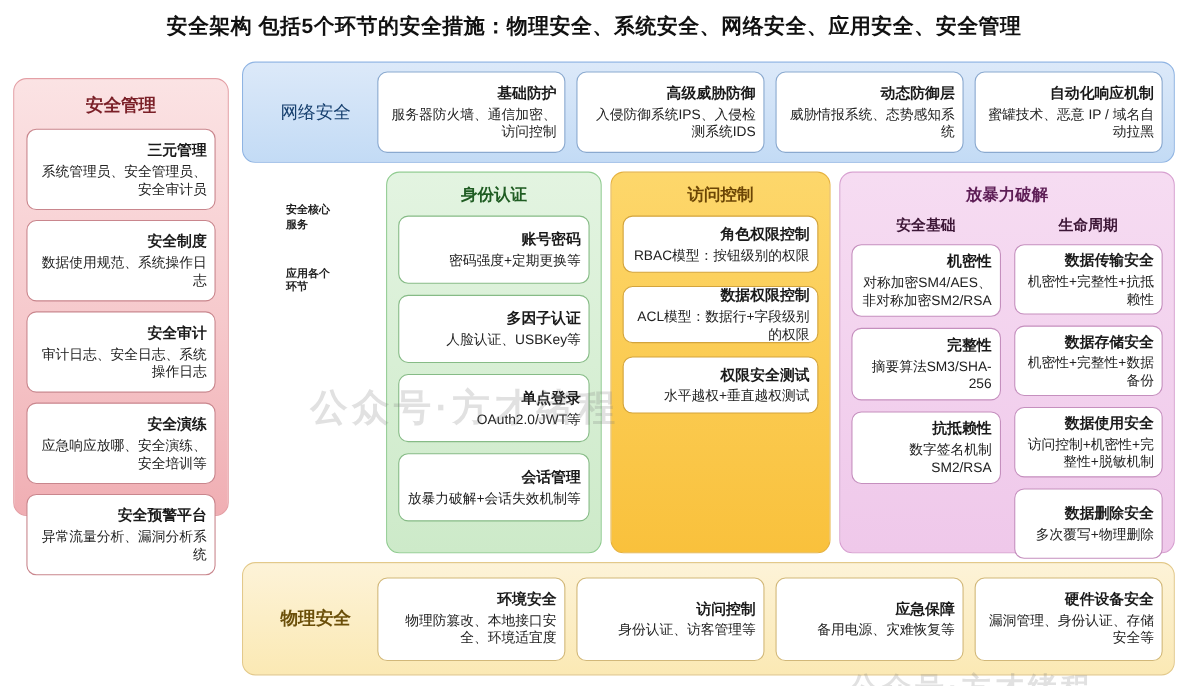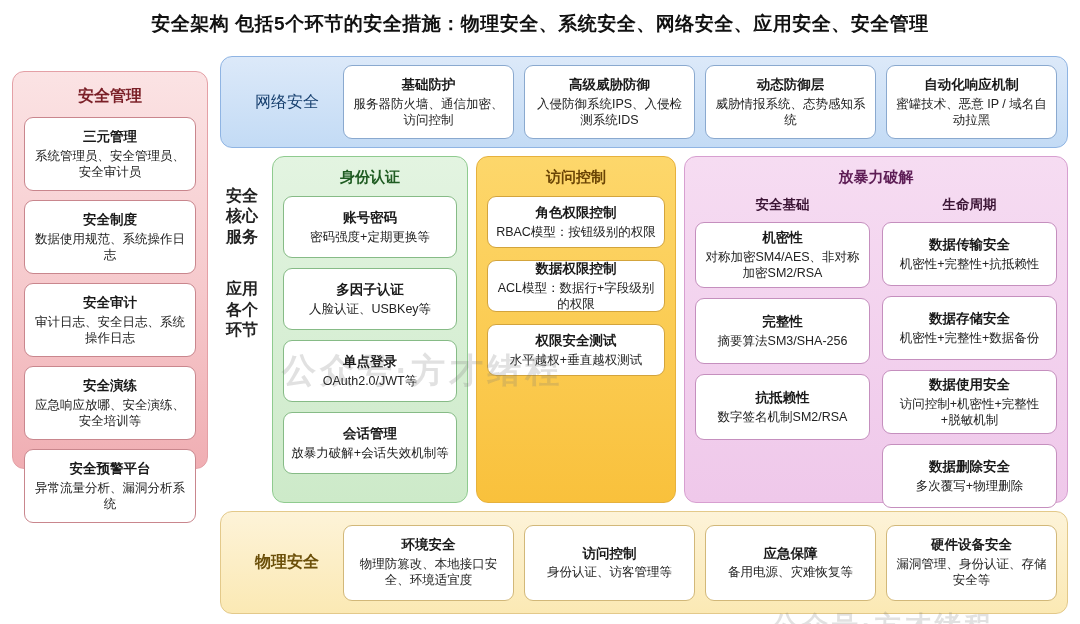--- a/index.html
+++ b/index.html
@@ -33,21 +33,21 @@
     height: 566px;
   }
 
   
   .card {
     border-radius: 9px;
     border: 1.5px solid #999;
     background: #fff;
     box-sizing: border-box;
     padding: 20px 7px;
-    text-align: center;
+    text-align: right;
     line-height: 1.3;
   }
   .card .hd {
     font-weight: bold;
     font-size: 13.5px;
     display: block;
     margin-bottom: 2px;
   }
   .card .bd {
     font-size: 12.5px;
@@ -128,47 +128,48 @@
     top: 108px;
     width: 848px;
     height: 347px;
     display: flex;
     gap: 8px;
   }
 
   #corelabel {
     width: 44px;
     flex: 0 0 auto;
-    text-align: center;
-    font-weight: bold;
-    font-size: 16px;
+    font-weight: bold;
+    font-size: 10px;
     color: #222;
     line-height: 1.28;
     padding-top: 30px;
     box-sizing: border-box;
+    margin-left: 40px;
   }
   #corelabel .grp2 { margin-top: 32px; display:block; }
 
   .panel {
     border-radius: 12px;
     box-sizing: border-box;
     padding: 9px 10px;
   }
   .panel > .p-title {
     text-align: center;
     font-weight: bold;
     font-size: 15px;
     margin: 2px 0 9px 0;
   }
 
   #idpanel {
     width: 196px;
     flex: 0 0 auto;
     border: 1.5px solid #8fcb8f;
     background: linear-gradient(180deg, #e3f4e1 0%, #cdeac9 100%);
+    margin-left: 39px;
   }
   #idpanel .p-title { color: #1f5c22; }
   #idpanel .card {
     border-color: #86bb86;
     margin-bottom: 10px;
     height: 62px;
     display: flex;
     flex-direction: column;
     justify-content: center;
   }

